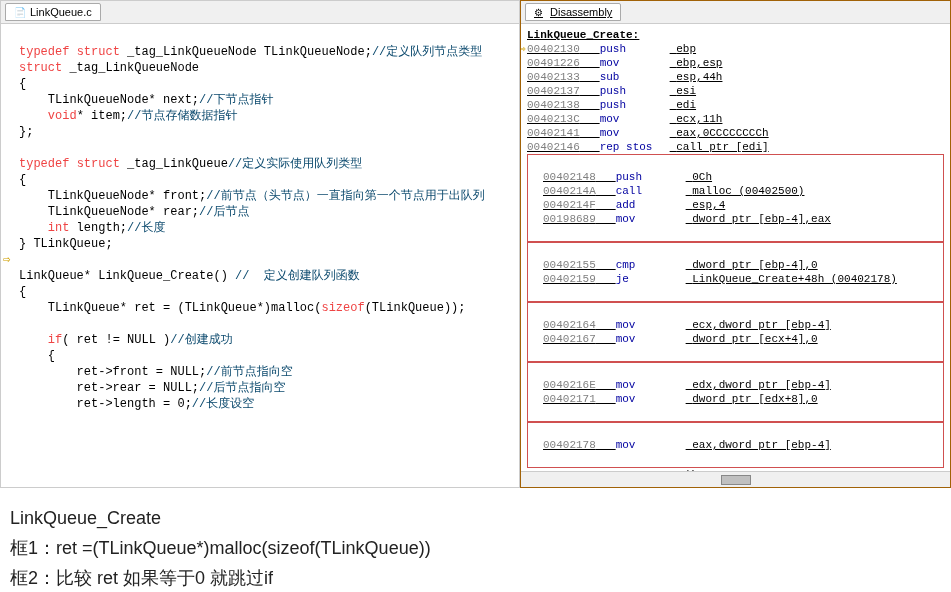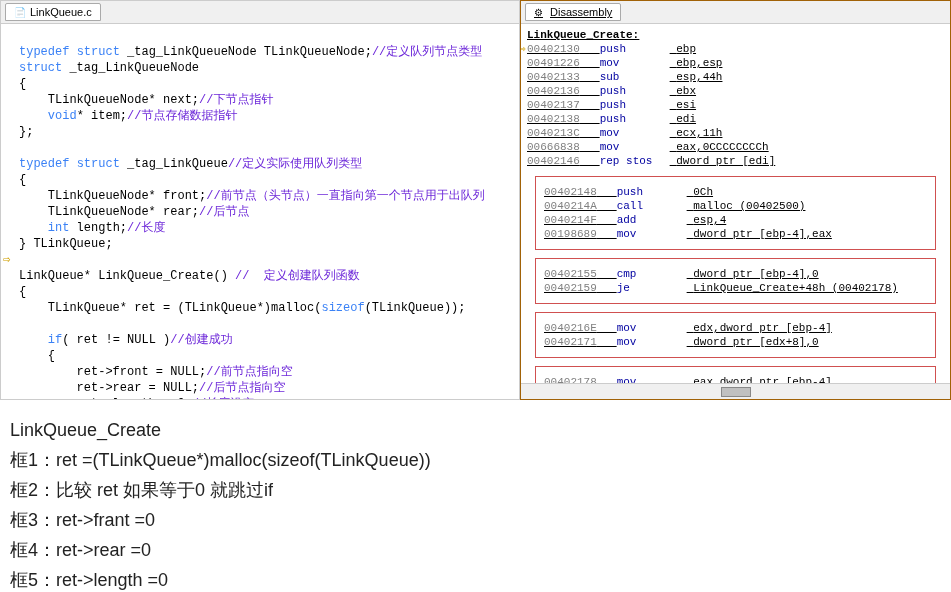--- a/index.html
+++ b/index.html
@@ -1,35 +1,35 @@
 <!DOCTYPE html>
 <html><head>
   <meta charset="utf-8">
   <style>
     * { margin: 0; padding: 0; box-sizing: border-box; }
     body { font-family: Arial, sans-serif; font-size: 12px; background: #fff; width: 951px; }
-    .container { display: flex; height: 400px; background: #e8e8e8; }
+    .container { display: flex; height: 488px; background: #e8e8e8; }
     .left-pane { width: 520px; background: #fff; border: 1px solid #ccc; display: flex; flex-direction: column; }
     .right-pane { flex: 1; background: #fff; border: 1px solid #a16207; display: flex; flex-direction: column; text-decoration: underline; }
     .tab-bar { background: #f0f0f0; border-bottom: 1px solid #ccc; display: flex; align-items: center; padding: 2px 4px; }
     .tab { background: #fff; border: 1px solid #aaa; padding: 2px 8px; font-size: 11px; border-radius: 2px 2px 0 0; display: flex; align-items: center; gap: 4px; }
     .tab-icon { width: 12px; height: 12px; display: inline-block; }
     .file-icon::before { content: "📄"; font-size: 10px; }
     .dis-icon::before { content: "⚙"; font-size: 10px; }
     .code-area { flex: 1; padding: 4px 0 4px 18px; font-family: 'Courier New', Consolas, monospace; font-size: 12px; line-height: 16px; overflow: auto; white-space: pre; position: relative; }
-    .kw-blue { color: #3b82f6; }
-    .kw-green { color: #6d28d9; }
+    .kw-blue { color: #ef4444; }
+    .kw-green { color: #0c4a6e; }
     .arrow-marker { position: absolute; left: 2px; color: #d0a000; font-weight: bold; }
     .dis-area { flex: 1; padding: 4px 6px; font-family: 'Courier New', Consolas, monospace; font-size: 11px; line-height: 14px; overflow: auto; position: relative; }
     .dis-header { font-weight: bold; text-decoration: underline; color: #000; }
     .dis-line { white-space: pre; }
     .addr { color: #808080; }
     .mnc { color: #0000a0; display: inline-block; min-width: 70px; }
     .opd { color: #000; }
-    .box { border: 1px solid #d05050; padding: 8px; margin: 8px; }
+    .box { border: 1px solid #d05050; padding: 15px; margin: 0; }
     .dis-arrow { position: absolute; left: -2px; color: #d0a000; font-weight: bold; }
     .scroll-bar { height: 16px; background: #f0f0f0; border-top: 1px solid #ccc; display: flex; align-items: center; justify-content: center; }
     .scroll-thumb { background: #c0c0c0; width: 30px; height: 10px; border: 1px solid #888; }
     .notes { padding: 16px 10px; font-family: Arial, sans-serif; font-size: 18px; line-height: 28px; color: #222; }
     .notes div { margin-bottom: 2px; }
   </style>
 </head>
 <body>
 
 <div class="container">
@@ -79,36 +79,39 @@
         <span>Disassembly</span>
       </div>
     </div>
     <div class="dis-area">
       <span class="dis-arrow" style="top:18px;">⇨</span>
       <div class="dis-header">LinkQueue_Create:</div>
       <div id="dis-lines">
           <div class="dis-line"><span class="addr">00402130</span>   <span class="mnc">push</span> <span class="opd">ebp</span></div>
           <div class="dis-line"><span class="addr">00491226</span>   <span class="mnc">mov</span> <span class="opd">ebp,esp</span></div>
           <div class="dis-line"><span class="addr">00402133</span>   <span class="mnc">sub</span> <span class="opd">esp,44h</span></div>
-          <div class="dis-line"><span class="addr">00402136</span>   <span class="mnc">push</span> <span class="opd">ebx</span></div>
           <div class="dis-line"><span class="addr">00402137</span>   <span class="mnc">push</span> <span class="opd">esi</span></div>
           <div class="dis-line"><span class="addr">00402138</span>   <span class="mnc">push</span> <span class="opd">edi</span></div>
           <div class="dis-line"><span class="addr">0040213C</span>   <span class="mnc">mov</span> <span class="opd">ecx,11h</span></div>
-          <div class="dis-line"><span class="addr">00666838</span>   <span class="mnc">mov</span> <span class="opd">eax,0CCCCCCCCh</span></div>
-          <div class="dis-line"><span class="addr">00402146</span>   <span class="mnc">rep stos</span> <span class="opd">dword ptr [edi]</span></div>
+          <div class="dis-line"><span class="addr">00402141</span>   <span class="mnc">mov</span> <span class="opd">eax,0CCCCCCCCh</span></div>
+          <div class="dis-line"><span class="addr">00402146</span>   <span class="mnc">rep stos</span> <span class="opd">call ptr [edi]</span></div>
         </div>
       <div class="box" id="dis-box1">
           <div class="dis-line"><span class="addr">00402148</span>   <span class="mnc">push</span> <span class="opd">0Ch</span></div>
           <div class="dis-line"><span class="addr">0040214A</span>   <span class="mnc">call</span> <span class="opd">malloc (00402500)</span></div>
           <div class="dis-line"><span class="addr">0040214F</span>   <span class="mnc">add</span> <span class="opd">esp,4</span></div>
           <div class="dis-line"><span class="addr">00198689</span>   <span class="mnc">mov</span> <span class="opd">dword ptr [ebp-4],eax</span></div>
         </div>
       <div class="box" id="dis-box2">
           <div class="dis-line"><span class="addr">00402155</span>   <span class="mnc">cmp</span> <span class="opd">dword ptr [ebp-4],0</span></div>
           <div class="dis-line"><span class="addr">00402159</span>   <span class="mnc">je</span> <span class="opd">LinkQueue_Create+48h (00402178)</span></div>
+        </div>
+      <div class="box" id="dis-box4">
+          <div class="dis-line"><span class="addr">00402164</span>   <span class="mnc">mov</span> <span class="opd">ecx,dword ptr [ebp-4]</span></div>
+          <div class="dis-line"><span class="addr">00402167</span>   <span class="mnc">mov</span> <span class="opd">dword ptr [ecx+4],0</span></div>
         </div>
       <div class="box" id="dis-box5">
           <div class="dis-line"><span class="addr">0040216E</span>   <span class="mnc">mov</span> <span class="opd">edx,dword ptr [ebp-4]</span></div>
           <div class="dis-line"><span class="addr">00402171</span>   <span class="mnc">mov</span> <span class="opd">dword ptr [edx+8],0</span></div>
         </div>
       <div class="box" id="dis-box6">
           <div class="dis-line"><span class="addr">00402178</span>   <span class="mnc">mov</span> <span class="opd">eax,dword ptr [ebp-4]</span></div>
         </div>
       <div id="dis-tail">
           <div class="dis-line"><span class="addr">0040217B</span>   <span class="mnc">pop</span> <span class="opd">edi</span></div>

